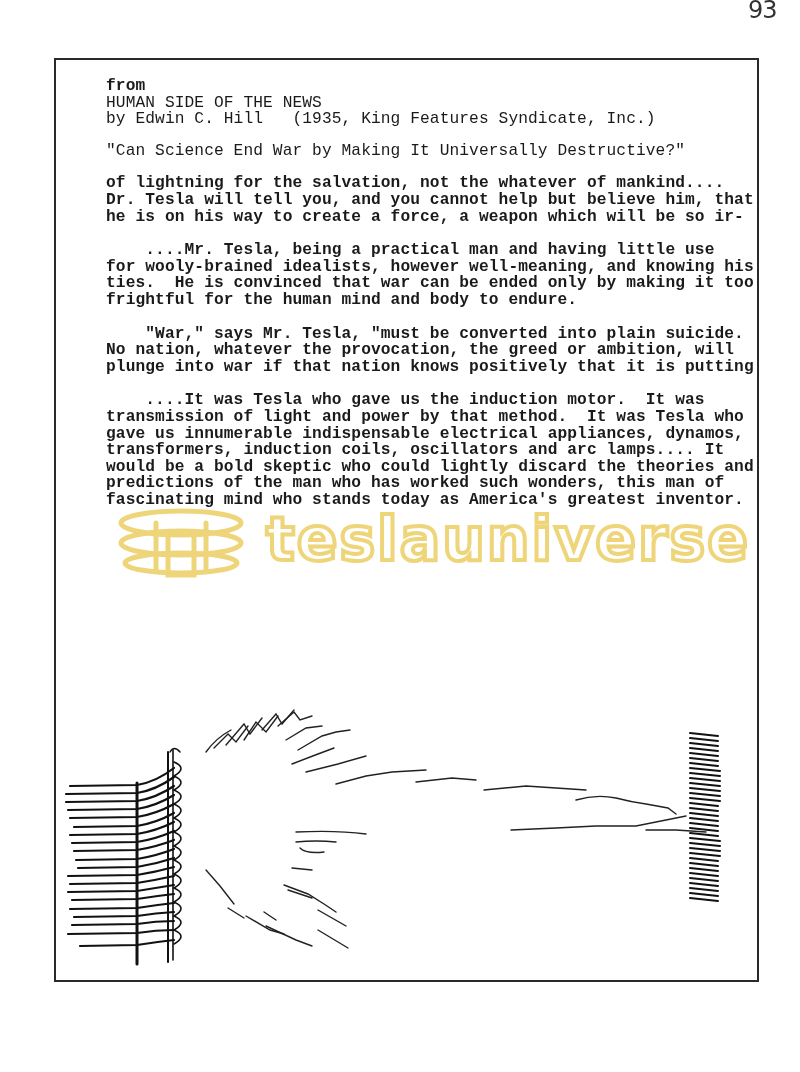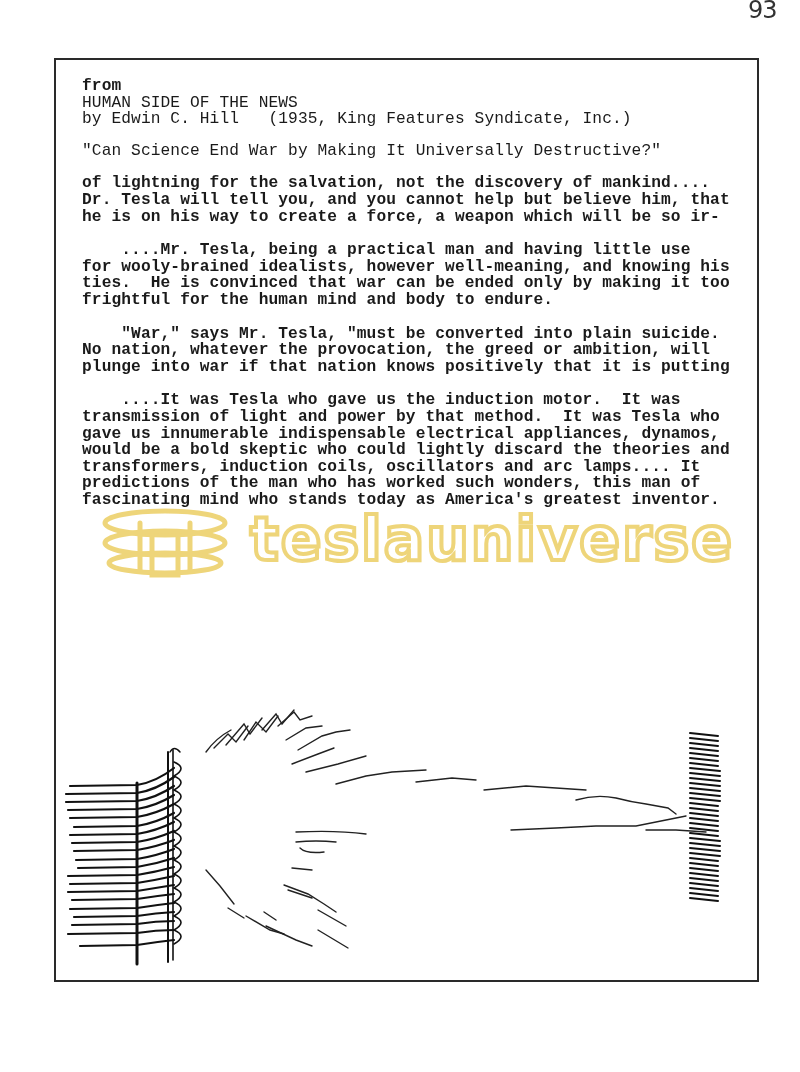--- a/index.html
+++ b/index.html
@@ -38,35 +38,36 @@
     left: 82px;
     top: 78px;
     width: 680px;
     font-size: 16.2px;
     line-height: 16.6px;
     letter-spacing: 0.1px;
   }
   .line {
     white-space: pre;
     display: block;
+    margin-left: 24px;
   }
   .bold { font-weight: bold; }
   .gap-s { height: 16px; }
   .gap-m { height: 17px; }
   .title-gap { height: 15px; }
   .illustration {
     position: absolute;
     left: 56px;
     top: 690px;
     width: 702px;
     height: 290px;
   }
   .watermark {
     position: absolute;
-    left: 100px;
+    left: 116px;
     top: 505px;
     width: 620px;
     height: 75px;
     pointer-events: none;
     opacity: 0.72;
   }
   .watermark-text {
     position: absolute;
     left: 150px;
     top: 4px;
@@ -88,21 +89,21 @@
 
 <div class="text-block">
   <span class="line bold">from</span>
   <span class="line">HUMAN SIDE OF THE NEWS</span>
   <span class="line">by Edwin C. Hill   (1935, King Features Syndicate, Inc.)</span>
   <div class="title-gap"></div>
   <span class="line">"Can Science End War by Making It Universally Destructive?"</span>
   <div class="gap-s"></div>
 
   <div>
-    <span class="line bold">of lightning for the salvation, not the discovery of mankind....</span>
+    <span class="line bold">of lightning for the salvation, not the whatever of mankind....</span>
     <span class="line bold">Dr. Tesla will tell you, and you cannot help but believe him, that</span>
     <span class="line bold">he is on his way to create a force, a weapon which will be so ir-</span>
   </div>
   <div class="gap-m"></div>
 
   <div>
     <span class="line bold">    ....Mr. Tesla, being a practical man and having little use</span>
     <span class="line bold">for wooly-brained idealists, however well-meaning, and knowing his</span>
     <span class="line bold">ties.  He is convinced that war can be ended only by making it too</span>
     <span class="line bold">frightful for the human mind and body to endure.</span>
@@ -113,22 +114,22 @@
     <span class="line bold">    "War," says Mr. Tesla, "must be converted into plain suicide.</span>
     <span class="line bold">No nation, whatever the provocation, the greed or ambition, will</span>
     <span class="line bold">plunge into war if that nation knows positively that it is putting</span>
   </div>
   <div class="gap-m"></div>
 
   <div>
     <span class="line bold">    ....It was Tesla who gave us the induction motor.  It was</span>
     <span class="line bold">transmission of light and power by that method.  It was Tesla who</span>
     <span class="line bold">gave us innumerable indispensable electrical appliances, dynamos,</span>
+    <span class="line bold">transformers, induction coils, oscillators and arc lamps.... It</span>
     <span class="line bold">would be a bold skeptic who could lightly discard the theories and</span>
-    <span class="line bold">transformers, induction coils, oscillators and arc lamps.... It</span>
     <span class="line bold">predictions of the man who has worked such wonders, this man of</span>
     <span class="line bold">fascinating mind who stands today as America's greatest inventor.</span>
   </div>
 </div>
 
 <div class="watermark">
   <svg width="150" height="75" viewBox="0 0 150 75" style="position:absolute;left:0;top:0;">
     <g fill="none" stroke="#e8c547" stroke-width="5" stroke-linecap="round">
       <ellipse cx="65" cy="18" rx="60" ry="12"></ellipse>
       <ellipse cx="65" cy="38" rx="60" ry="12"></ellipse>

